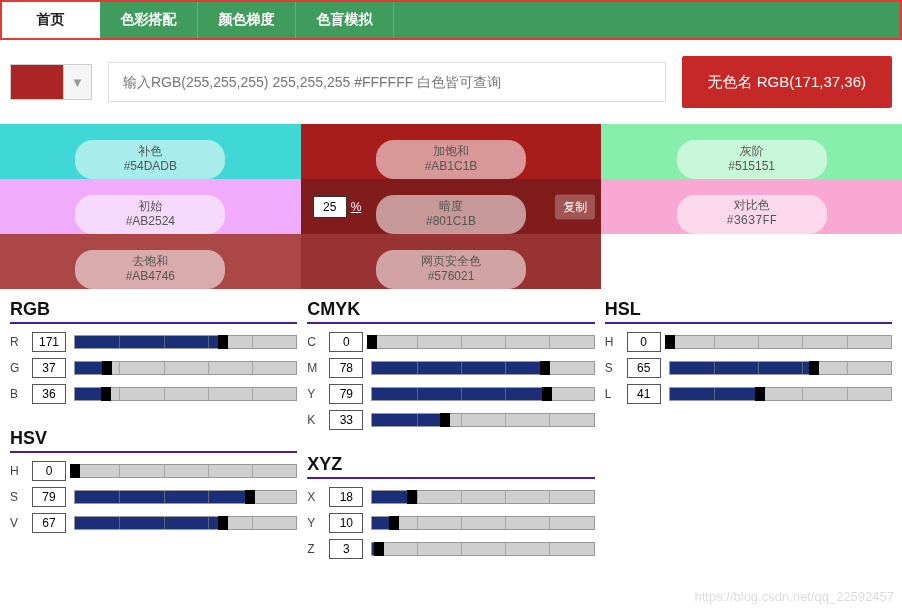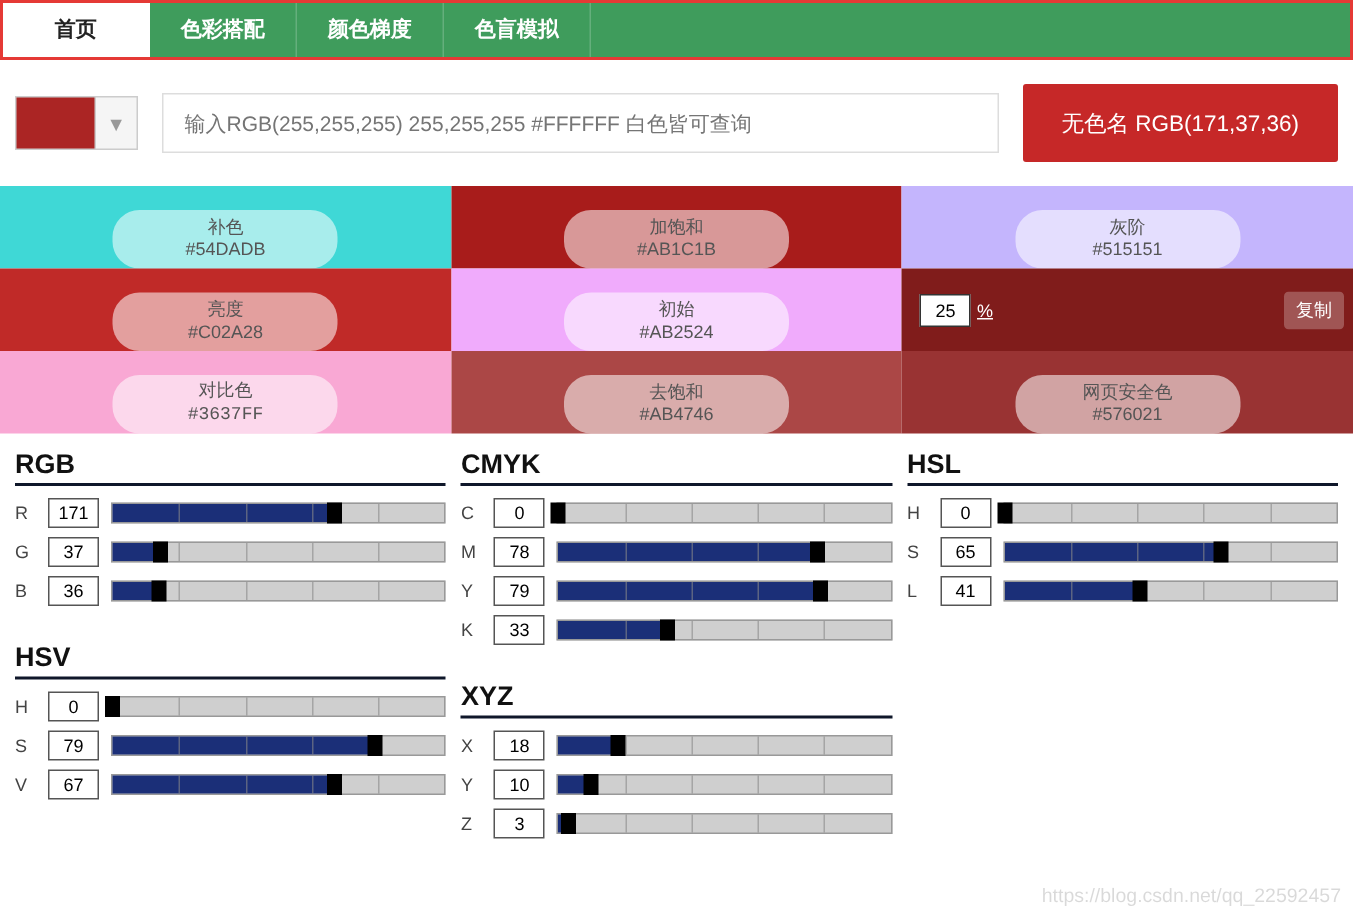--- a/index.html
+++ b/index.html
@@ -72,21 +72,21 @@
     position:absolute; left:12px; top:50%; transform:translateY(-50%);
     display:flex; align-items:center; gap:4px; font-size:12px; color:#fff;text-decoration:underline;
   }
   .overlay-left input {
     width: 34px; height: 22px; border:1px solid #333; text-align:center; font-size:12px;
   }
 
   
   .sliders { display:flex; padding: 10px 10px 20px 10px; gap: 10px; }
   .col { flex:1; min-width:0; }
-  .col h3 { font-size:18px; font-weight:bold; color:#111; border-bottom:2px solid #0f172a; padding-bottom:2px; margin-bottom:8px; }
+  .col h3 { font-size:18px; font-weight:bold; color:#111; border-bottom:2px solid #4c1d95; padding-bottom:2px; margin-bottom:8px; }
   .block-gap { height: 18px; }
   .srow { display:flex; align-items:center; gap:8px; margin-bottom:6px; }
   .srow .lab { width: 14px; font-size:12px; color:#444; }
   .srow .val {
     width: 34px; height:20px; border:1px solid #555; text-align:center; font-size:12px;
   }
   .track {
     position:relative; flex:1; height:14px; background:#cfcfcf; border:1px solid #999;
   }
   .fill { position:absolute; top:0; bottom:0; left:0; background:#1b2f78; }
@@ -133,39 +133,37 @@
         <div>补色</div>
         <div>#54DADB</div>
       </div>
     </div>
     <div class="card" style="background: rgb(168, 28, 27);">
       <div class="pill">
         <div>加饱和</div>
         <div>#AB1C1B</div>
       </div>
     </div>
-    <div class="card" style="background: #c4b5fd;">
+    <div class="card" style="background: #86efac;">
       <div class="pill">
         <div>灰阶</div>
         <div>#515151</div>
       </div>
     </div>
-    <div class="card" style="background: rgb(192, 42, 40);">
-      <div class="pill">
-        <div>亮度</div>
-        <div>#C02A28</div>
-      </div>
-    </div>
     <div class="card" style="background: #f0abfc;">
       <div class="pill">
         <div>初始</div>
         <div>#AB2524</div>
       </div>
     </div>
     <div class="card" style="background: rgb(128, 28, 27);">
+      <div class="pill">
+        <div>暗度</div>
+        <div>#801C1B</div>
+      </div>
       <div class="overlay-left">
         <input value="25" style="">
         <span>%</span>
       </div>
       <div class="overlay-right">
         <button class="copy-btn">复制</button>
       </div>
     </div>
     <div class="card" style="background: #f9a8d4; font-family: Liberation Mono, monospace;">
       <div class="pill">

